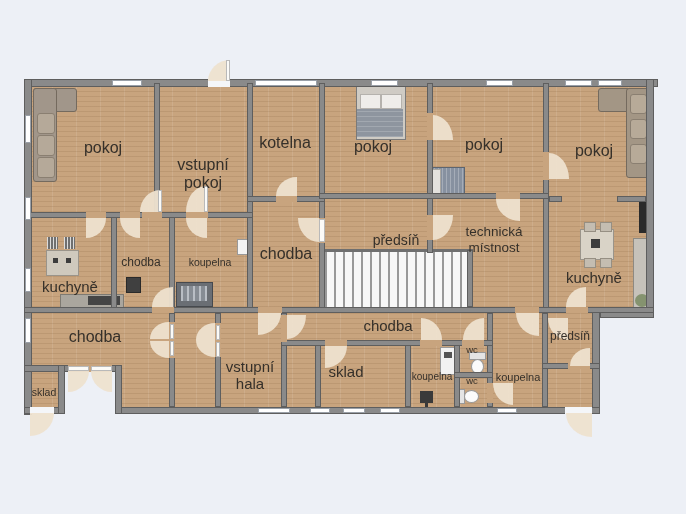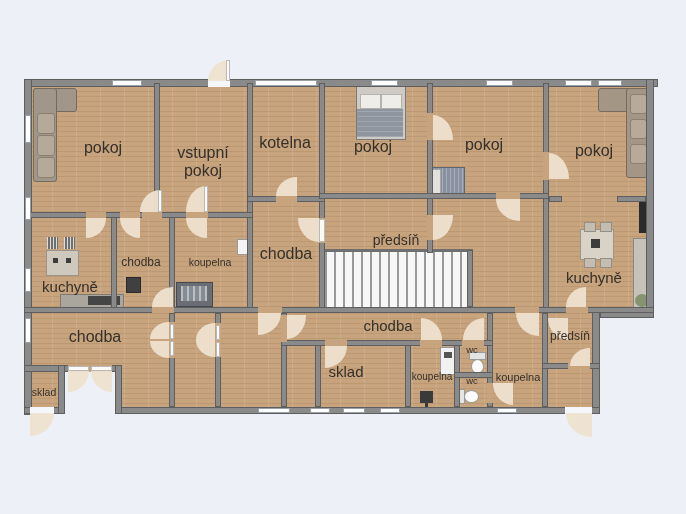--- a/index.html
+++ b/index.html
@@ -13,21 +13,21 @@
   .win{position:absolute;background:#ffffff;box-shadow:0 0 0 1px #9aa0a8 inset;}
   .gap{position:absolute;background:#c8a47e;}
   .egap{position:absolute;background:#f4f6f9;}
   .arc{position:absolute;background:#eee2cf;opacity:0.95;}
   .leaf{position:absolute;background:#fbfaf7;box-shadow:0 0 0 1px #b9b9b9 inset;}
   .f{position:absolute;}
   .stairs{position:absolute;border:3px solid #6f6f6f;background:#f7f7f7;
     background-image:repeating-linear-gradient(90deg,#999 0 2px,rgba(0,0,0,0) 2px 9px);}
   .lbl{position:absolute;transform:translate(-50%,-50%);color:#35302a;white-space:nowrap;
        text-align:center;line-height:1.15;}
-  .wrap{white-space:normal;}
+  .wrap{white-space:normal;margin-top:12px;}
   .porch{position:absolute;background:#edf0f6;}
   .footer{position:absolute;color:#25303f;font-size:21px;}
 </style>
 </head>
 <body>
 
 <div class="canvas">
 
   <div class="floor" style="left:28px;top:83px;width:622px;height:229px;"></div>
   <div class="floor" style="left:28px;top:310px;width:569px;height:99px;"></div>
@@ -215,23 +215,25 @@
   <div class="lbl wrap" style="left:203px;top:162px;font-size:16px;width:78px;">vstupní pokoj</div>
   <div class="lbl" style="left:285px;top:143px;font-size:16px;">kotelna</div>
   <div class="lbl" style="left:373px;top:147px;font-size:16px;">pokoj</div>
   <div class="lbl" style="left:484px;top:145px;font-size:16px;">pokoj</div>
   <div class="lbl" style="left:594px;top:151px;font-size:16px;">pokoj</div>
   <div class="lbl" style="left:70px;top:287px;font-size:15px;">kuchyně</div>
   <div class="lbl" style="left:141px;top:263px;font-size:12px;">chodba</div>
   <div class="lbl" style="left:210px;top:262px;font-size:10.5px;">koupelna</div>
   <div class="lbl" style="left:286px;top:254px;font-size:16px;">chodba</div>
   <div class="lbl" style="left:396px;top:240px;font-size:14px;">předsíň</div>
+  <div class="lbl wrap" style="left:494px;top:228px;font-size:13.5px;width:92px;">technická místnost</div>
   <div class="lbl" style="left:594px;top:278px;font-size:15px;">kuchyně</div>
   <div class="lbl" style="left:95px;top:337px;font-size:16px;">chodba</div>
   <div class="lbl" style="left:44px;top:392px;font-size:10.5px;">sklad</div>
+  <div class="lbl wrap" style="left:250px;top:363px;font-size:15px;width:70px;">vstupní hala</div>
   <div class="lbl" style="left:388px;top:326px;font-size:15px;">chodba</div>
   <div class="lbl" style="left:346px;top:372px;font-size:15px;">sklad</div>
   <div class="lbl" style="left:432px;top:377px;font-size:10px;">koupelna</div>
   <div class="lbl" style="left:472px;top:350px;font-size:9.5px;">wc</div>
   <div class="lbl" style="left:472px;top:381px;font-size:9.5px;">wc</div>
   <div class="lbl" style="left:518px;top:377px;font-size:11px;">koupelna</div>
   <div class="lbl" style="left:570px;top:337px;font-size:12px;">předsíň</div>
 
 </div>
 

